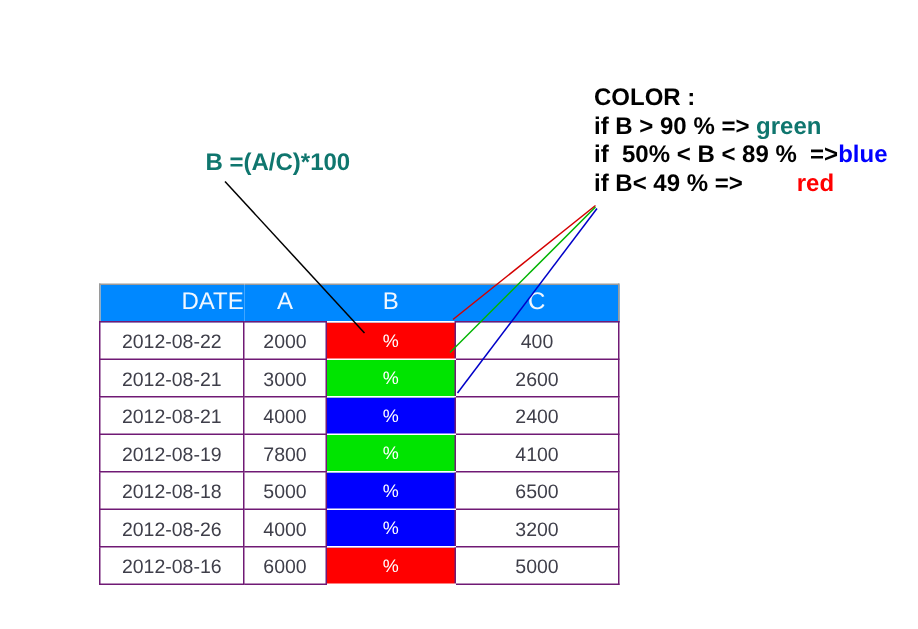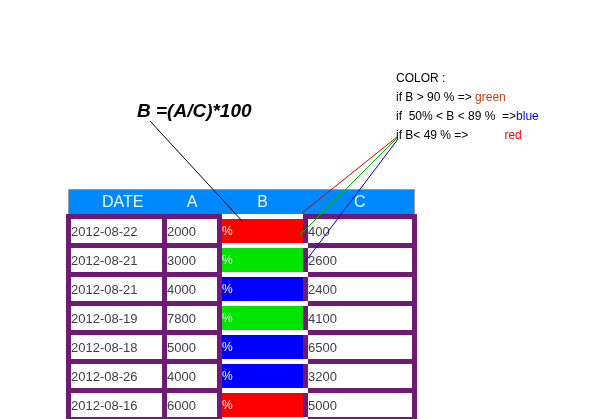--- a/index.html
+++ b/index.html
@@ -14,38 +14,37 @@
   .overlay {
     position: absolute;
     left: 0; top: 0;
     width: 612px; height: 419px;
     pointer-events: none;
     z-index: 5;
   }
   .formula {
     position: absolute;
     left: 137px; top: 100px;
-    font-size: 19px;
+    font-size: 16px;
     font-weight: bold;
-    color: #000000;
+    color: #0f766e;
     white-space: pre;
     z-index: 2;
-    font-style: italic;
   }
   .legend {
     position: absolute;
-    left: 396px; top: 69px;
-    font-size: 12px;
-    font-weight: normal;
+    left: 396px; top: 56px;
+    font-size: 16px;
+    font-weight: bold;
     color: #000;
     line-height: 19px;
     z-index: 2;
   }
   .legend .rule { white-space: pre; }
-  .legend .green { color: #c2410c; }
+  .legend .green { color: #0f766e; }
   .legend .blue  { color: #0000ff; }
   .legend .red   { color: #ff0000; margin-left: 36px; }
 
   table.data {
     position: absolute;
     left: 66px; top: 189px;
     border-collapse: collapse;
     border: 1px solid #9a9a9a;
     z-index: 1;
   }
@@ -53,29 +52,29 @@
     background: #0088ff;
     color: #f0f7ff;
     font-weight: normal;
     font-size: 16px;
     height: 24px;
     text-align: center;
     border: none;
     padding: 0;
   }
   table.data th.h-date {
-    text-align: center;
+    text-align: right;
     padding-left: 12px;
   }
   table.data td {
-    border: 5px solid #701a75;
+    border: 1px solid #701a75;
     background: #ffffff;
     color: #3f3f4a;
     font-size: 13px;
-    text-align: left;
+    text-align: center;
     height: 24px;
     padding: 0;
   }
   table.data td.bcell {
     color: #ffffff;
     font-size: 12px;
     border-top-color: #ffffff;
     border-bottom-color: #ffffff;
   }
   table.data td[data-color="red"]   { background: #ff0000; }

